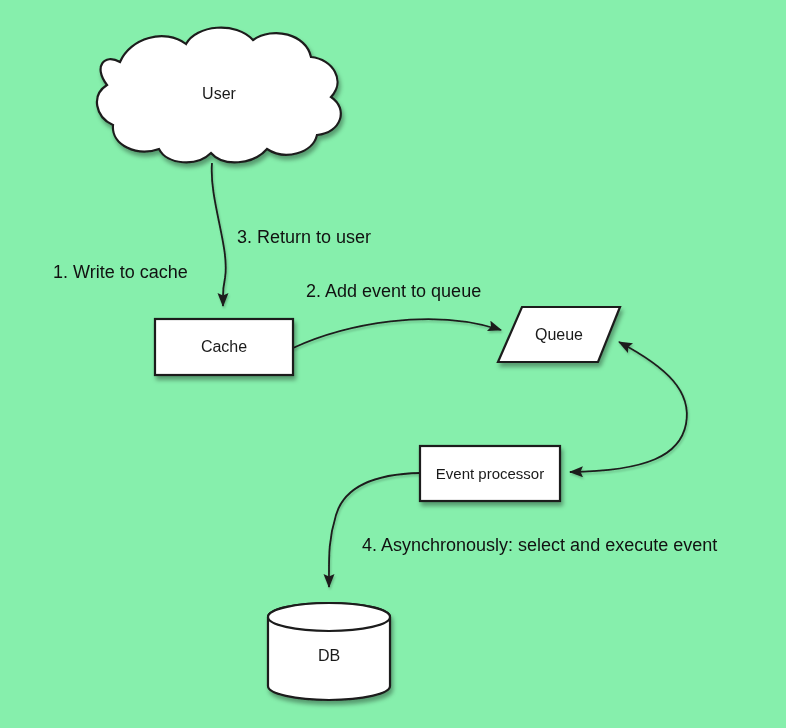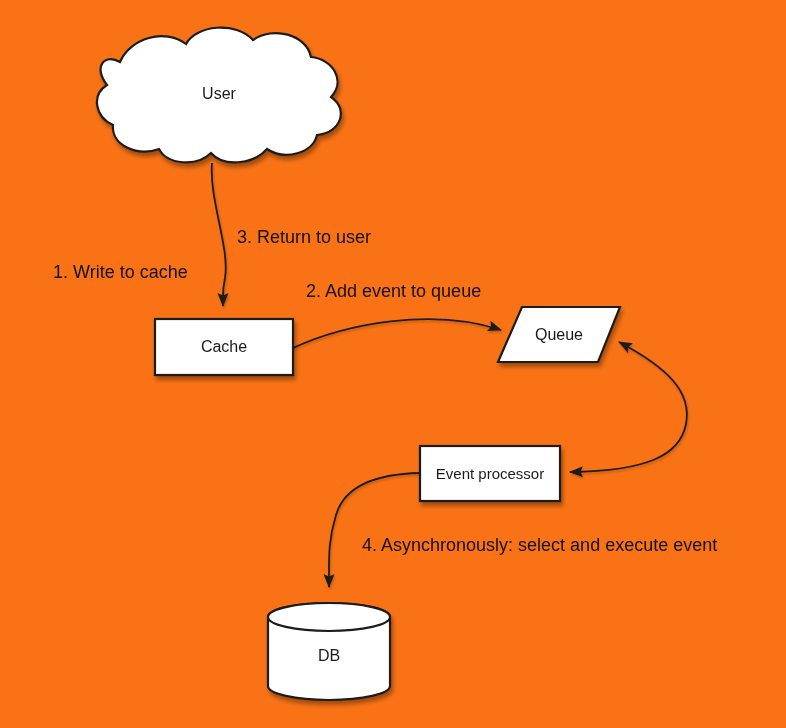--- a/index.html
+++ b/index.html
@@ -4,21 +4,21 @@
 <style>
   html, body {
     margin: 0;
     padding: 0;
     background: #ffffff;
   }
   .canvas-wrap {
     position: relative;
     width: 786px;
     height: 728px;
-    background: #f97316;
+    background: #86efac;
     font-family: "Liberation Sans", sans-serif;
     overflow: hidden;
   }
   svg { display: block; }
   .node-shape {
     fill: #ffffff;
     stroke: #1c1c1c;
     stroke-width: 2.2;
   }
   .edge-path {

